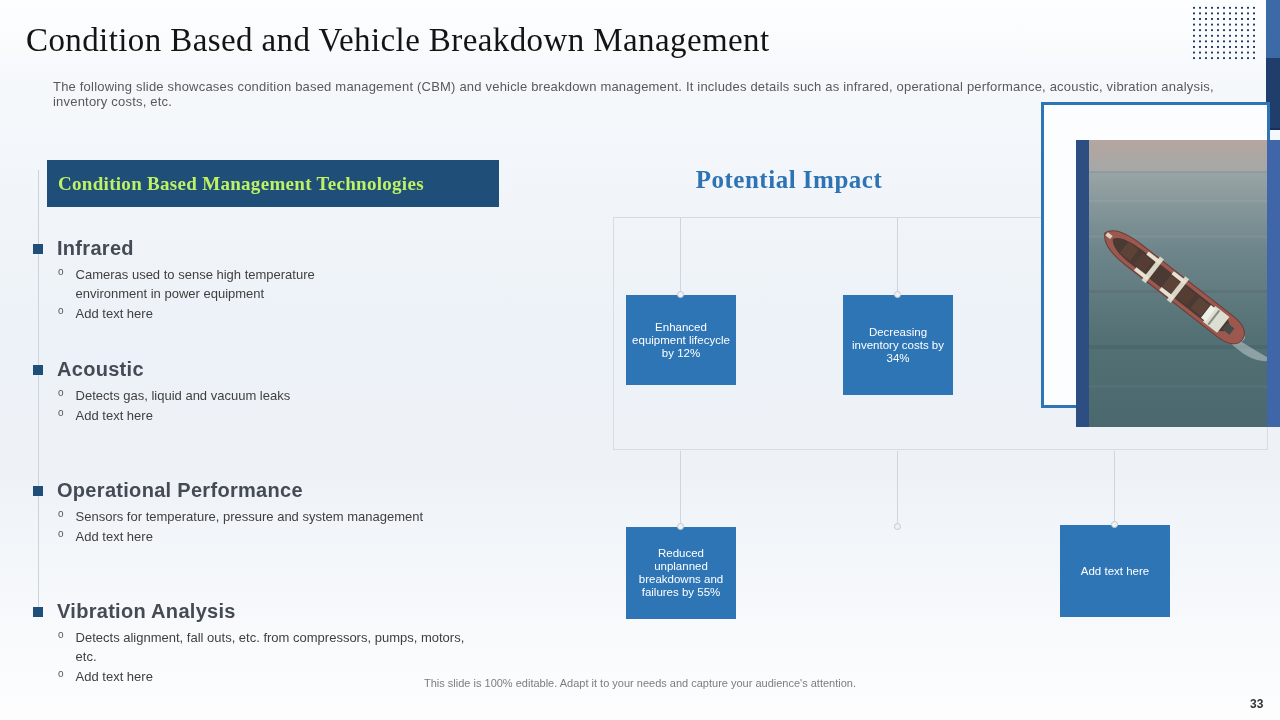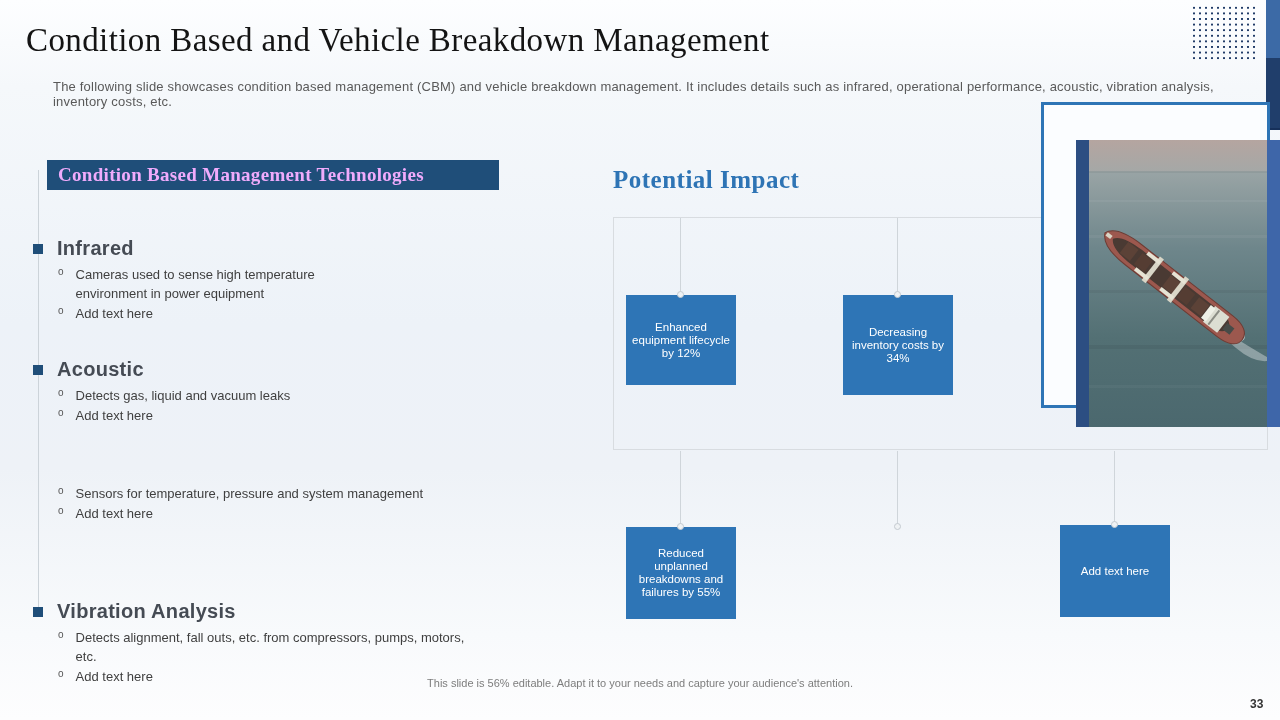--- a/index.html
+++ b/index.html
@@ -8,34 +8,34 @@
     font-family:"Liberation Sans",sans-serif;}
   .abs{position:absolute;}
   .title{left:26px;top:22px;font-family:"Liberation Serif",serif;font-weight:400;
     font-size:33px;color:#141414;letter-spacing:.4px;}
   .subtitle{left:27px;top:79px;font-size:13px;color:#595959;width:1180px;letter-spacing:.2px;margin-left:26px;}
   .dots{left:1191px;top:5px;width:66px;height:56px;
     background-image:radial-gradient(#223d69 1.1px,transparent 1.3px);
     background-size:6px 5.6px;}
   .bar-top{left:1266px;top:0;width:14px;height:58px;background:#3c6aa6;}
   .bar-mid{left:1266px;top:58px;width:14px;height:70px;background:#203e6b;border-bottom:2px solid #16305a;}
-  .banner{left:47px;top:160px;width:452px;height:30px;background:#1f4e79;color:#f0abfc;
+  .banner{left:47px;top:160px;width:452px;height:47px;background:#1f4e79;color:#bef264;
     display:flex;align-items:center;padding-left:11px;box-sizing:border-box;
     font-family:"Liberation Serif",serif;font-weight:700;font-size:19px;letter-spacing:.3px;}
   .guide{left:38px;top:170px;width:1px;height:440px;background:#ccd3d9;}
   .cbm-item{position:absolute;left:33px;}
   .cbm-head{display:flex;align-items:center;}
   .sq{width:10px;height:10px;background:#1f4e79;margin-right:14px;flex:none;}
   .cbm-heading{font-size:20px;font-weight:700;color:#454b54;letter-spacing:.3px;}
   .cbm-item ul{list-style:none;margin:5px 0 0 25px;padding:0;}
   .cbm-item li{display:flex;gap:12px;margin-top:1px;}
   .om{font-size:10px;color:#555;line-height:13px;flex:none;}
   .pt{font-size:13px;color:#3f3f3f;line-height:19px;max-width:400px;}
   .pt.narrow{max-width:302px;}
-  .impact-heading{left:613px;top:166px;width:352px;
+  .impact-heading{left:613px;top:166px;width:352px;text-align:center;
     font-family:"Liberation Serif",serif;font-weight:700;font-size:25px;color:#2e74b5;letter-spacing:.5px;}
   .bracket{left:613px;top:217px;width:655px;height:233px;border:1px solid #d8dce0;box-sizing:border-box;z-index:1;background:transparent;}
   .conn{position:absolute;width:1px;background:#cfd5da;z-index:1;}
   .cdot{position:absolute;width:7px;height:7px;border-radius:50%;background:#eff2f4;
     border:1px solid #c4cad0;box-sizing:border-box;z-index:3;}
   .ibox{position:absolute;width:110px;background:#2e75b6;color:#fff;z-index:2;
     display:flex;align-items:center;justify-content:center;text-align:center;
     font-size:11.5px;line-height:13px;padding:0 4px;box-sizing:border-box;}
   .frame{left:1041px;top:102px;width:229px;height:306px;border:3px solid #2e75b6;
     background:#fbfdff;box-sizing:border-box;z-index:4;}
@@ -85,20 +85,24 @@
         <span class="pt">Detects gas, liquid and vacuum leaks</span>
         </li>
       <li>
         <span class="om">o</span>
         <span class="pt">Add text here</span>
         </li>
     </ul>
   </div>
 
   <div class="cbm-item" style="top:479px">
+    <div class="cbm-head">
+      <span class="sq"></span>
+      <span class="cbm-heading">Operational Performance</span>
+    </div>
     <ul>
       <li>
         <span class="om">o</span>
         <span class="pt">Sensors for temperature, pressure and system management</span>
         </li>
       <li>
         <span class="om">o</span>
         <span class="pt">Add text here</span>
         </li>
     </ul>
@@ -190,16 +194,16 @@
         <rect x="-9" y="47" width="18" height="2" fill="#8b8d84"></rect>
         <rect x="-4" y="62" width="8" height="9" fill="#474b48"></rect>
         <rect x="-2" y="-88" width="4" height="6" fill="#d9d6c7"></rect>
       </g>
 
       <rect x="0" y="0" width="13" height="287" fill="#2c4e82"></rect>
       <rect x="191" y="0" width="13" height="287" fill="#3e66a9"></rect>
     </svg>
   </div>
 
-  <div class="abs footer">This slide is 56% editable. Adapt it to your needs and capture your audience's attention.</div>
+  <div class="abs footer">This slide is 100% editable. Adapt it to your needs and capture your audience's attention.</div>
   <div class="abs pageno">33</div>
 
 </div>
 
 </body></html>

